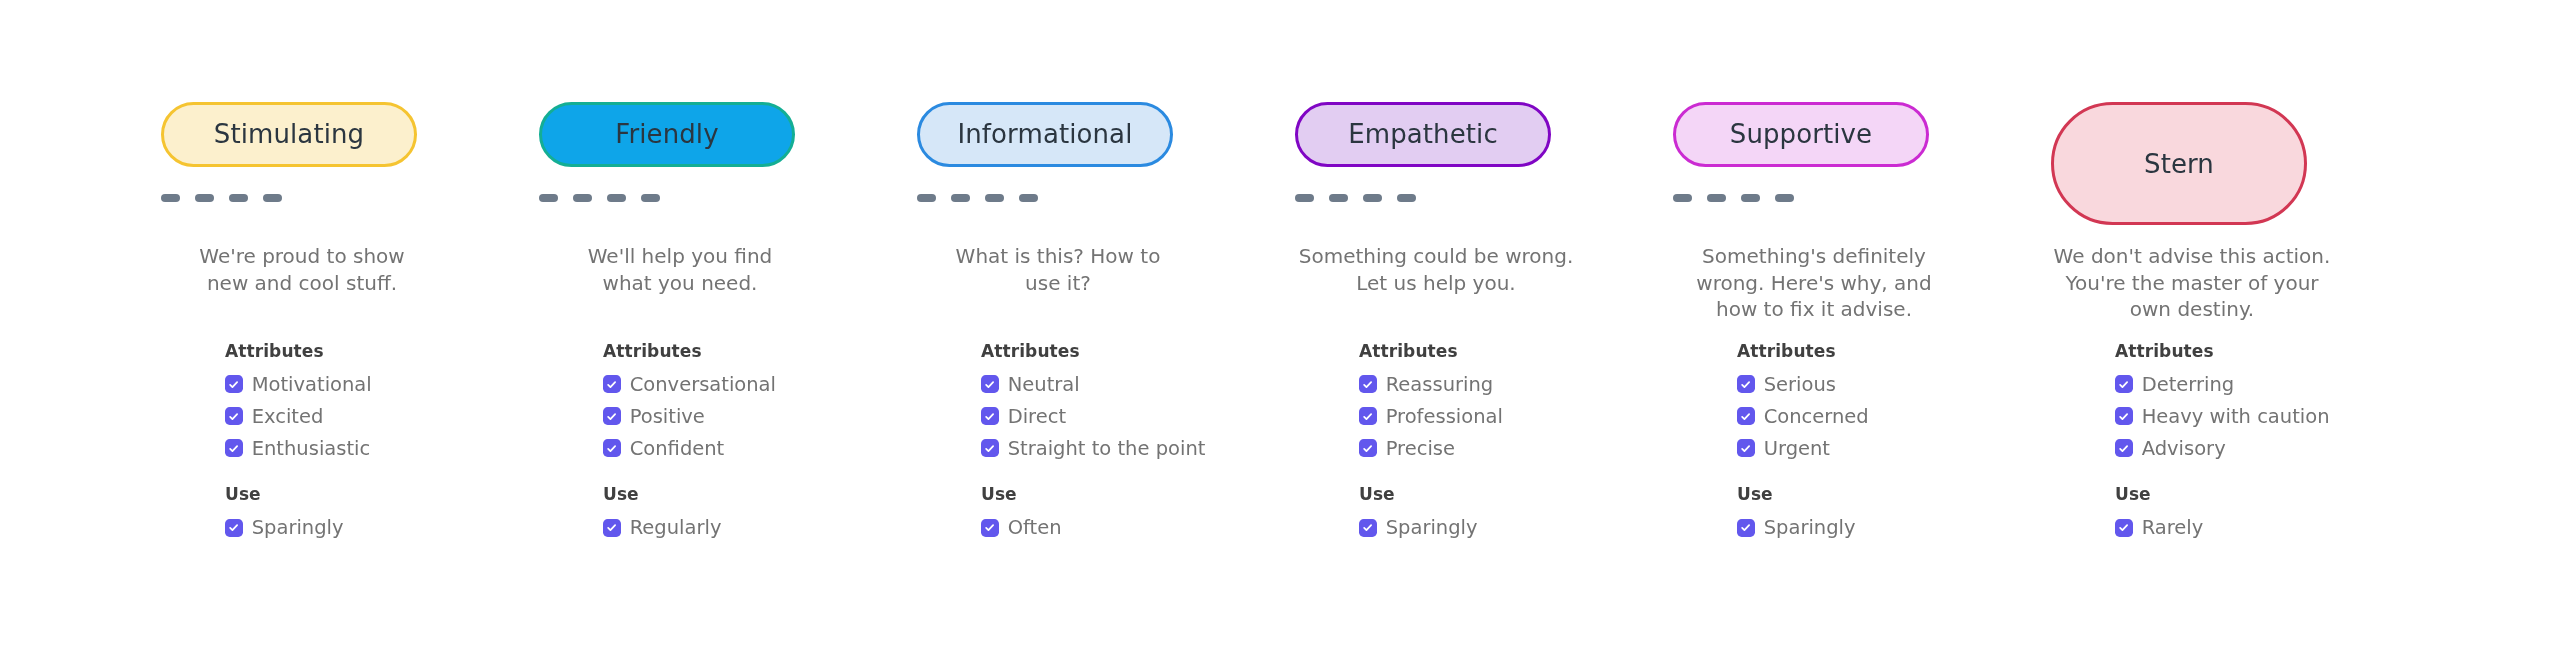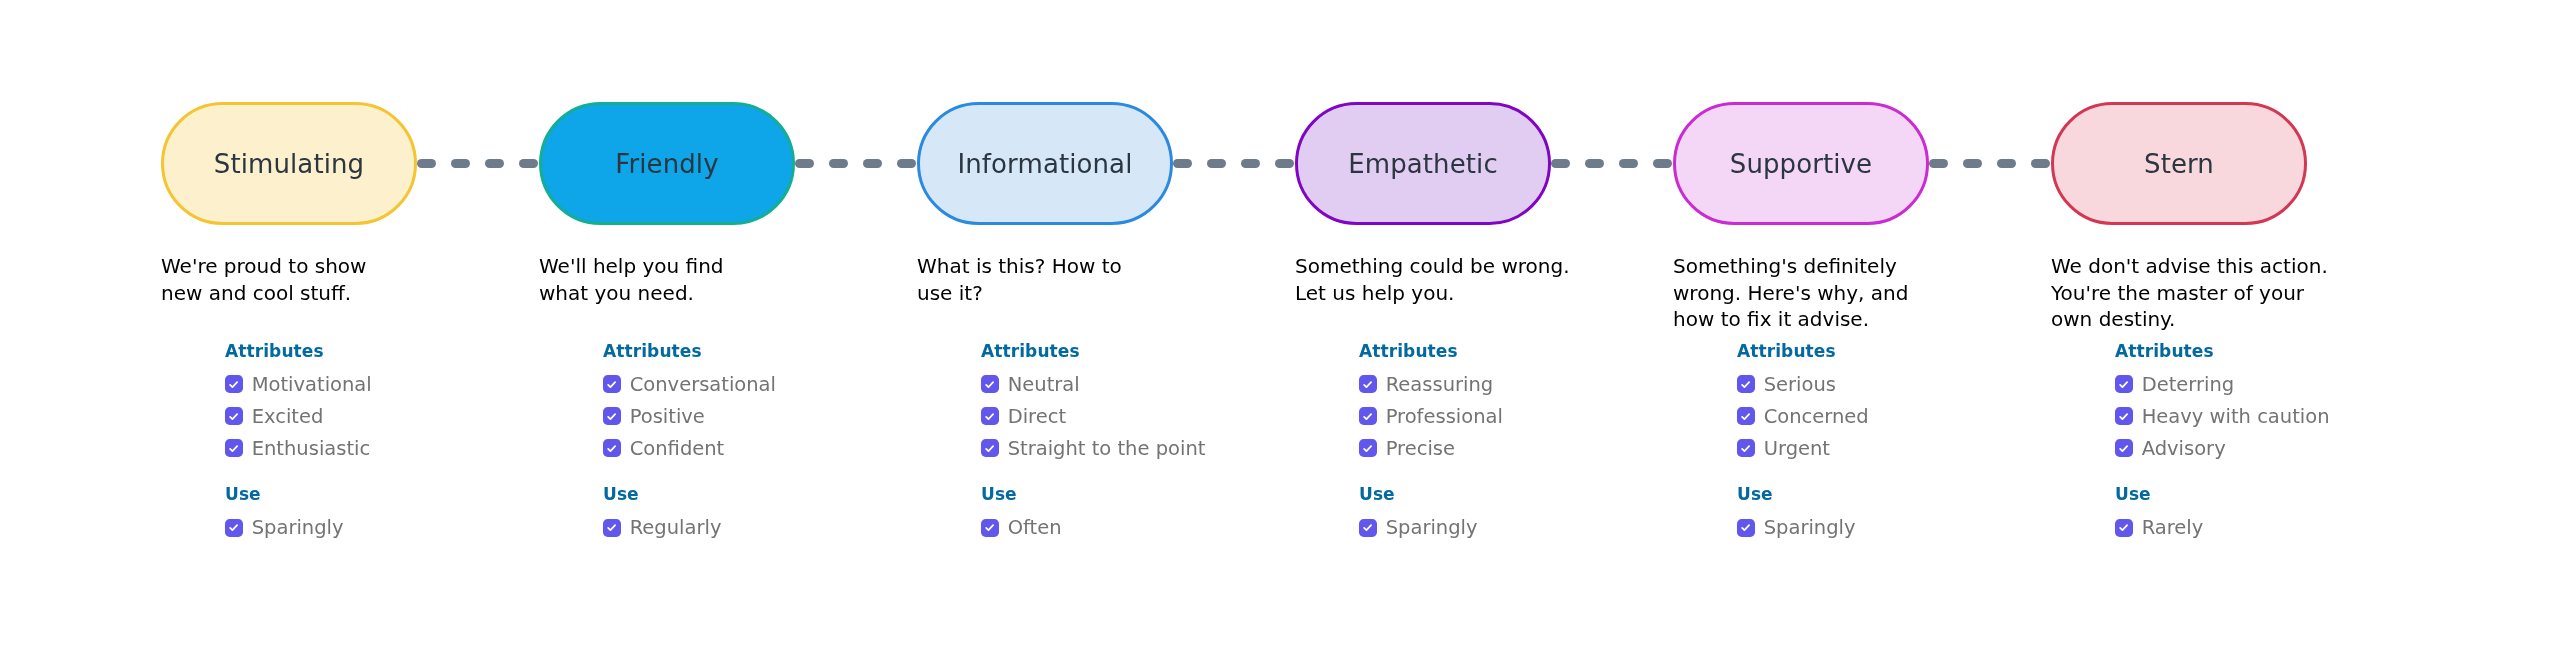--- a/index.html
+++ b/index.html
@@ -37,20 +37,21 @@
     width: 378px;
     flex: 0 0 378px;
     position: relative;
   }
 
   
   .pill-slot {
     height: 127px;
     display: flex;
     align-items: flex-start;
+    flex-direction: column;
   }
 
   .pill {
     box-sizing: border-box;
     width: 256px;
     height: 123px;
     border-radius: 62px;
     border-width: 3.4px;
     border-style: solid;
     display: flex;
@@ -74,42 +75,43 @@
   }
   .dash {
     width: 25px;
     height: 8.7px;
     border-radius: 4.7px;
     background: #6e7b8a;
   }
 
   
   .desc {
-    margin-top: 24px;
+    margin-top: 14px;
     font-size: 20px;
     line-height: 1.33;
-    color: #000000;
+    color: #737373;
     width: 282px;
     white-space: pre-line;
+    text-align: center;
   }
 
   
   .groups {
     position: absolute;
     top: 239px;
     left: 64px;
     width: 315px;
   }
   .group + .group {
     margin-top: 20px;
   }
   .group-title {
     font-size: 17px;
     font-weight: 700;
-    color: #0369a1;
+    color: #404040;
     letter-spacing: 0.1px;
     margin-bottom: 7.4px;
   }
   .check-row {
     display: flex;
     align-items: center;
     height: 32px;
     gap: 8.7px;
   }
   .checkbox {

